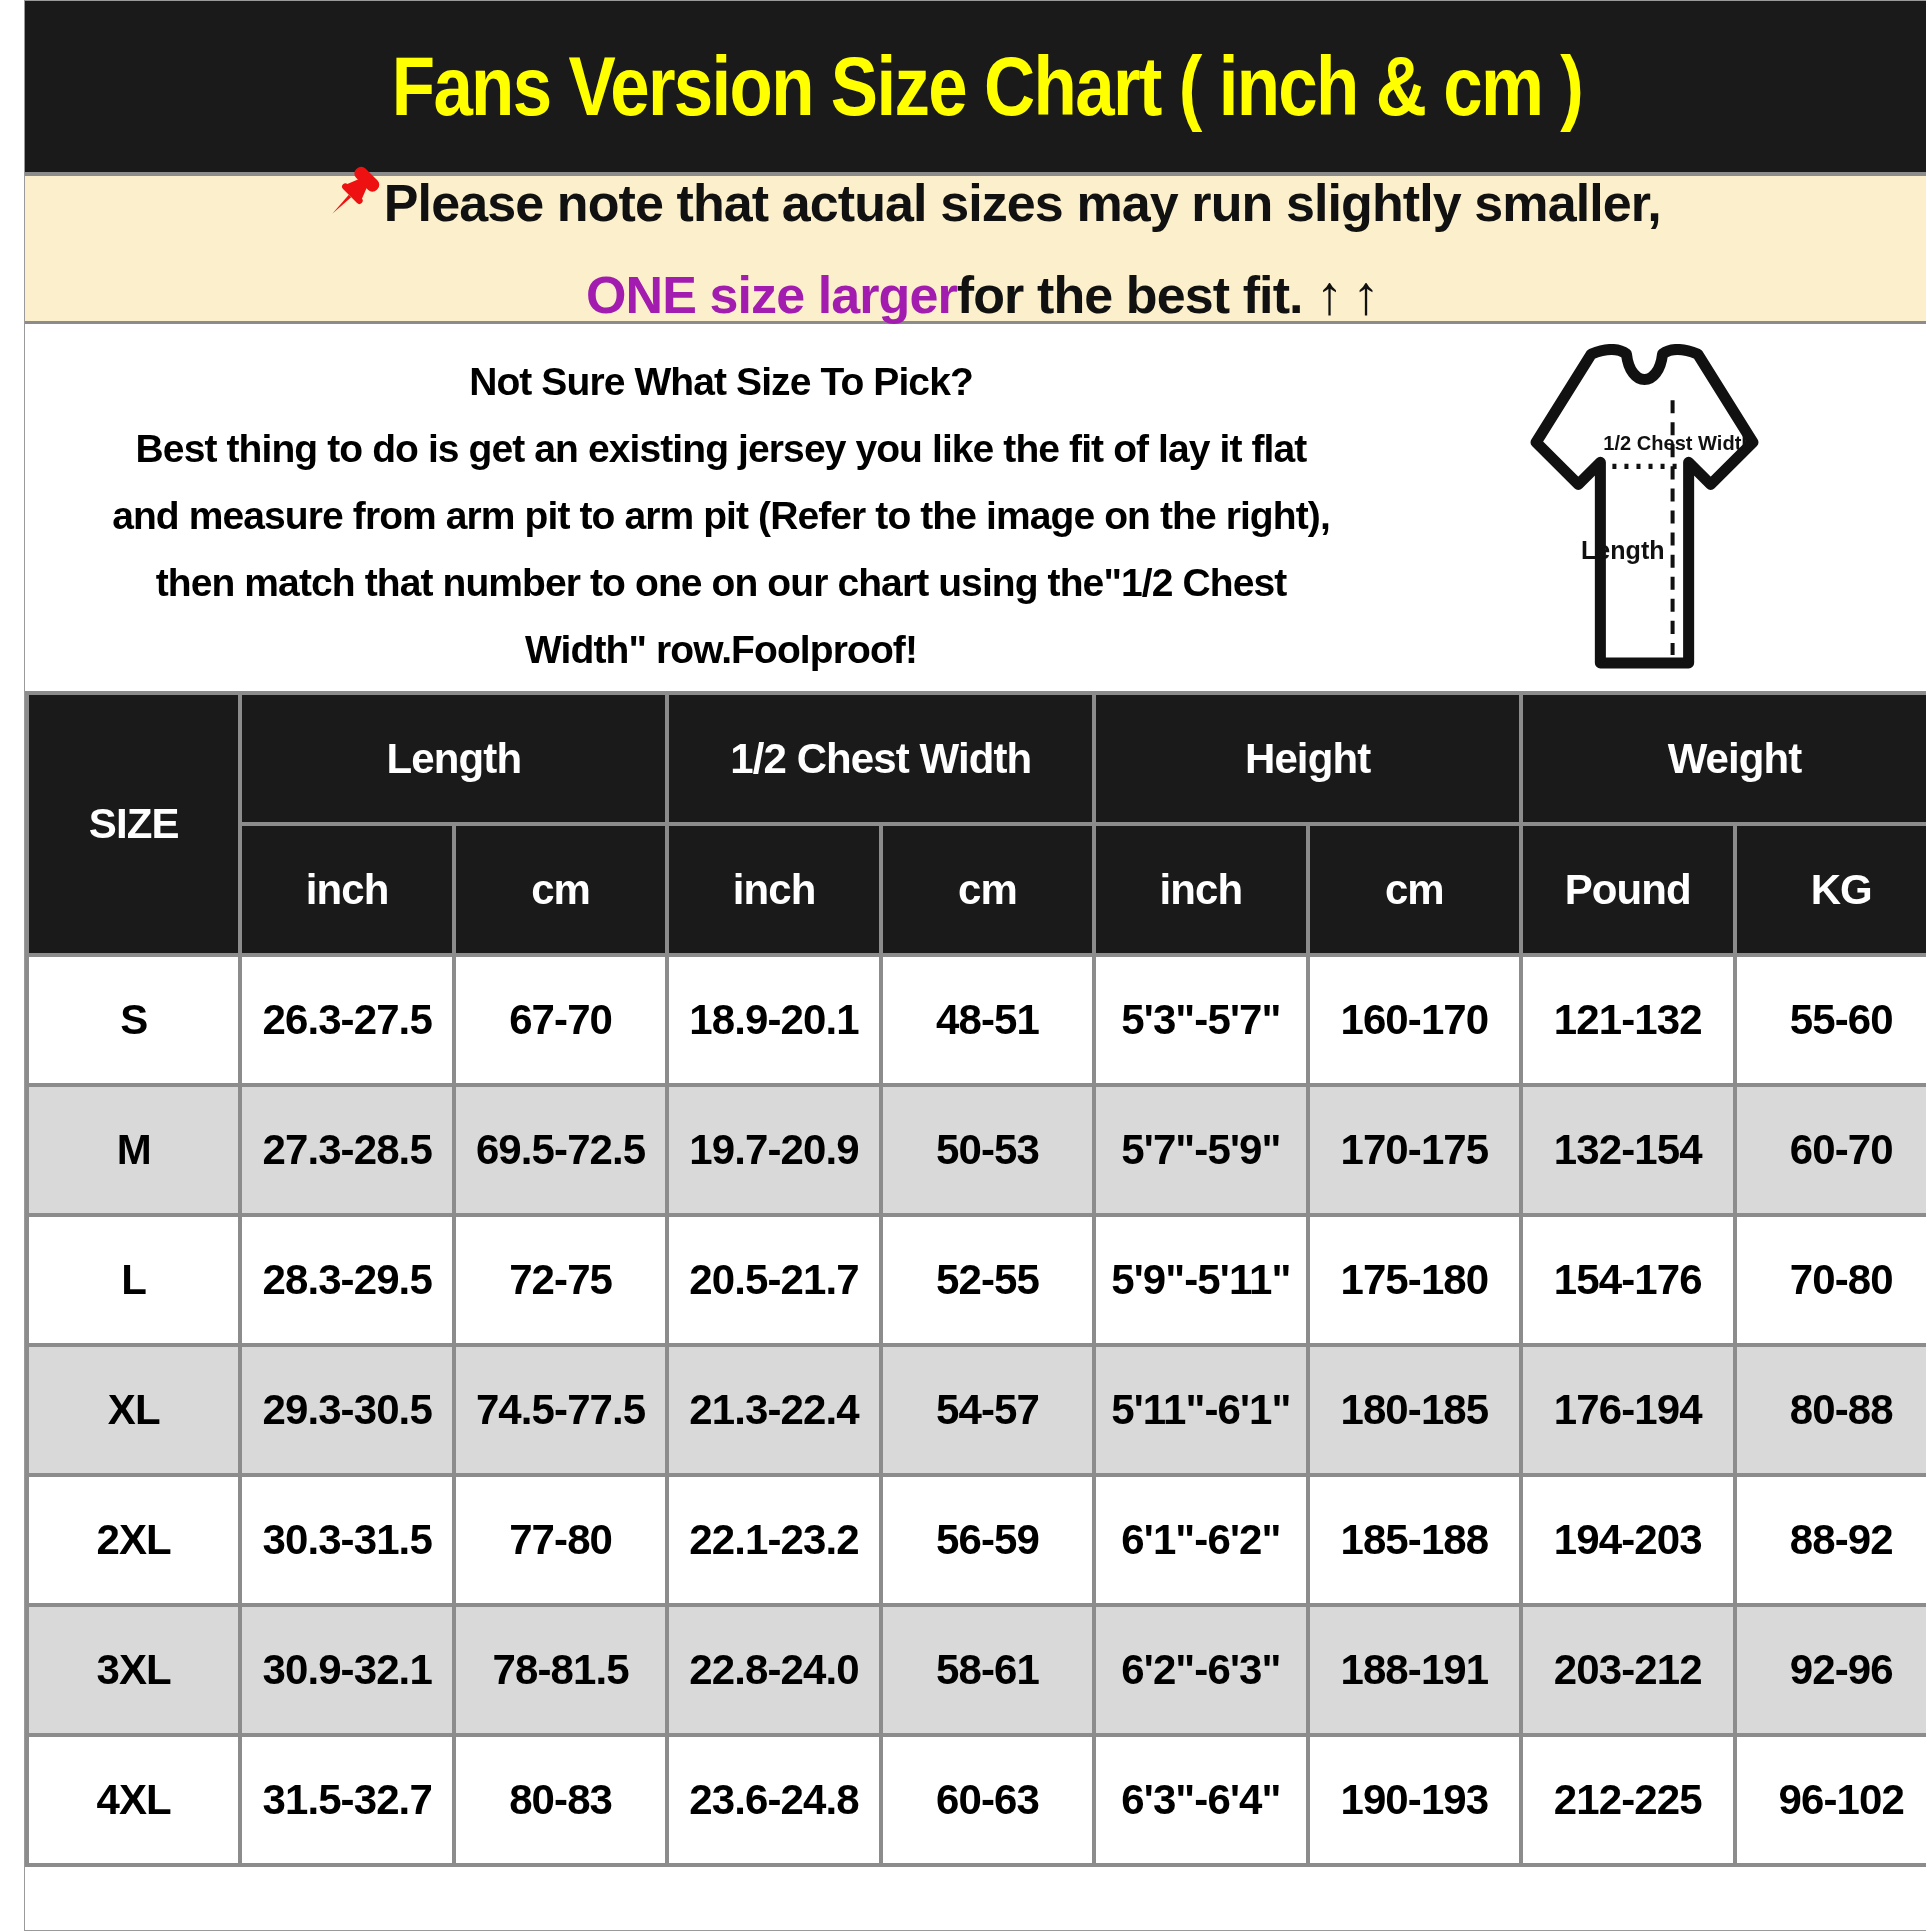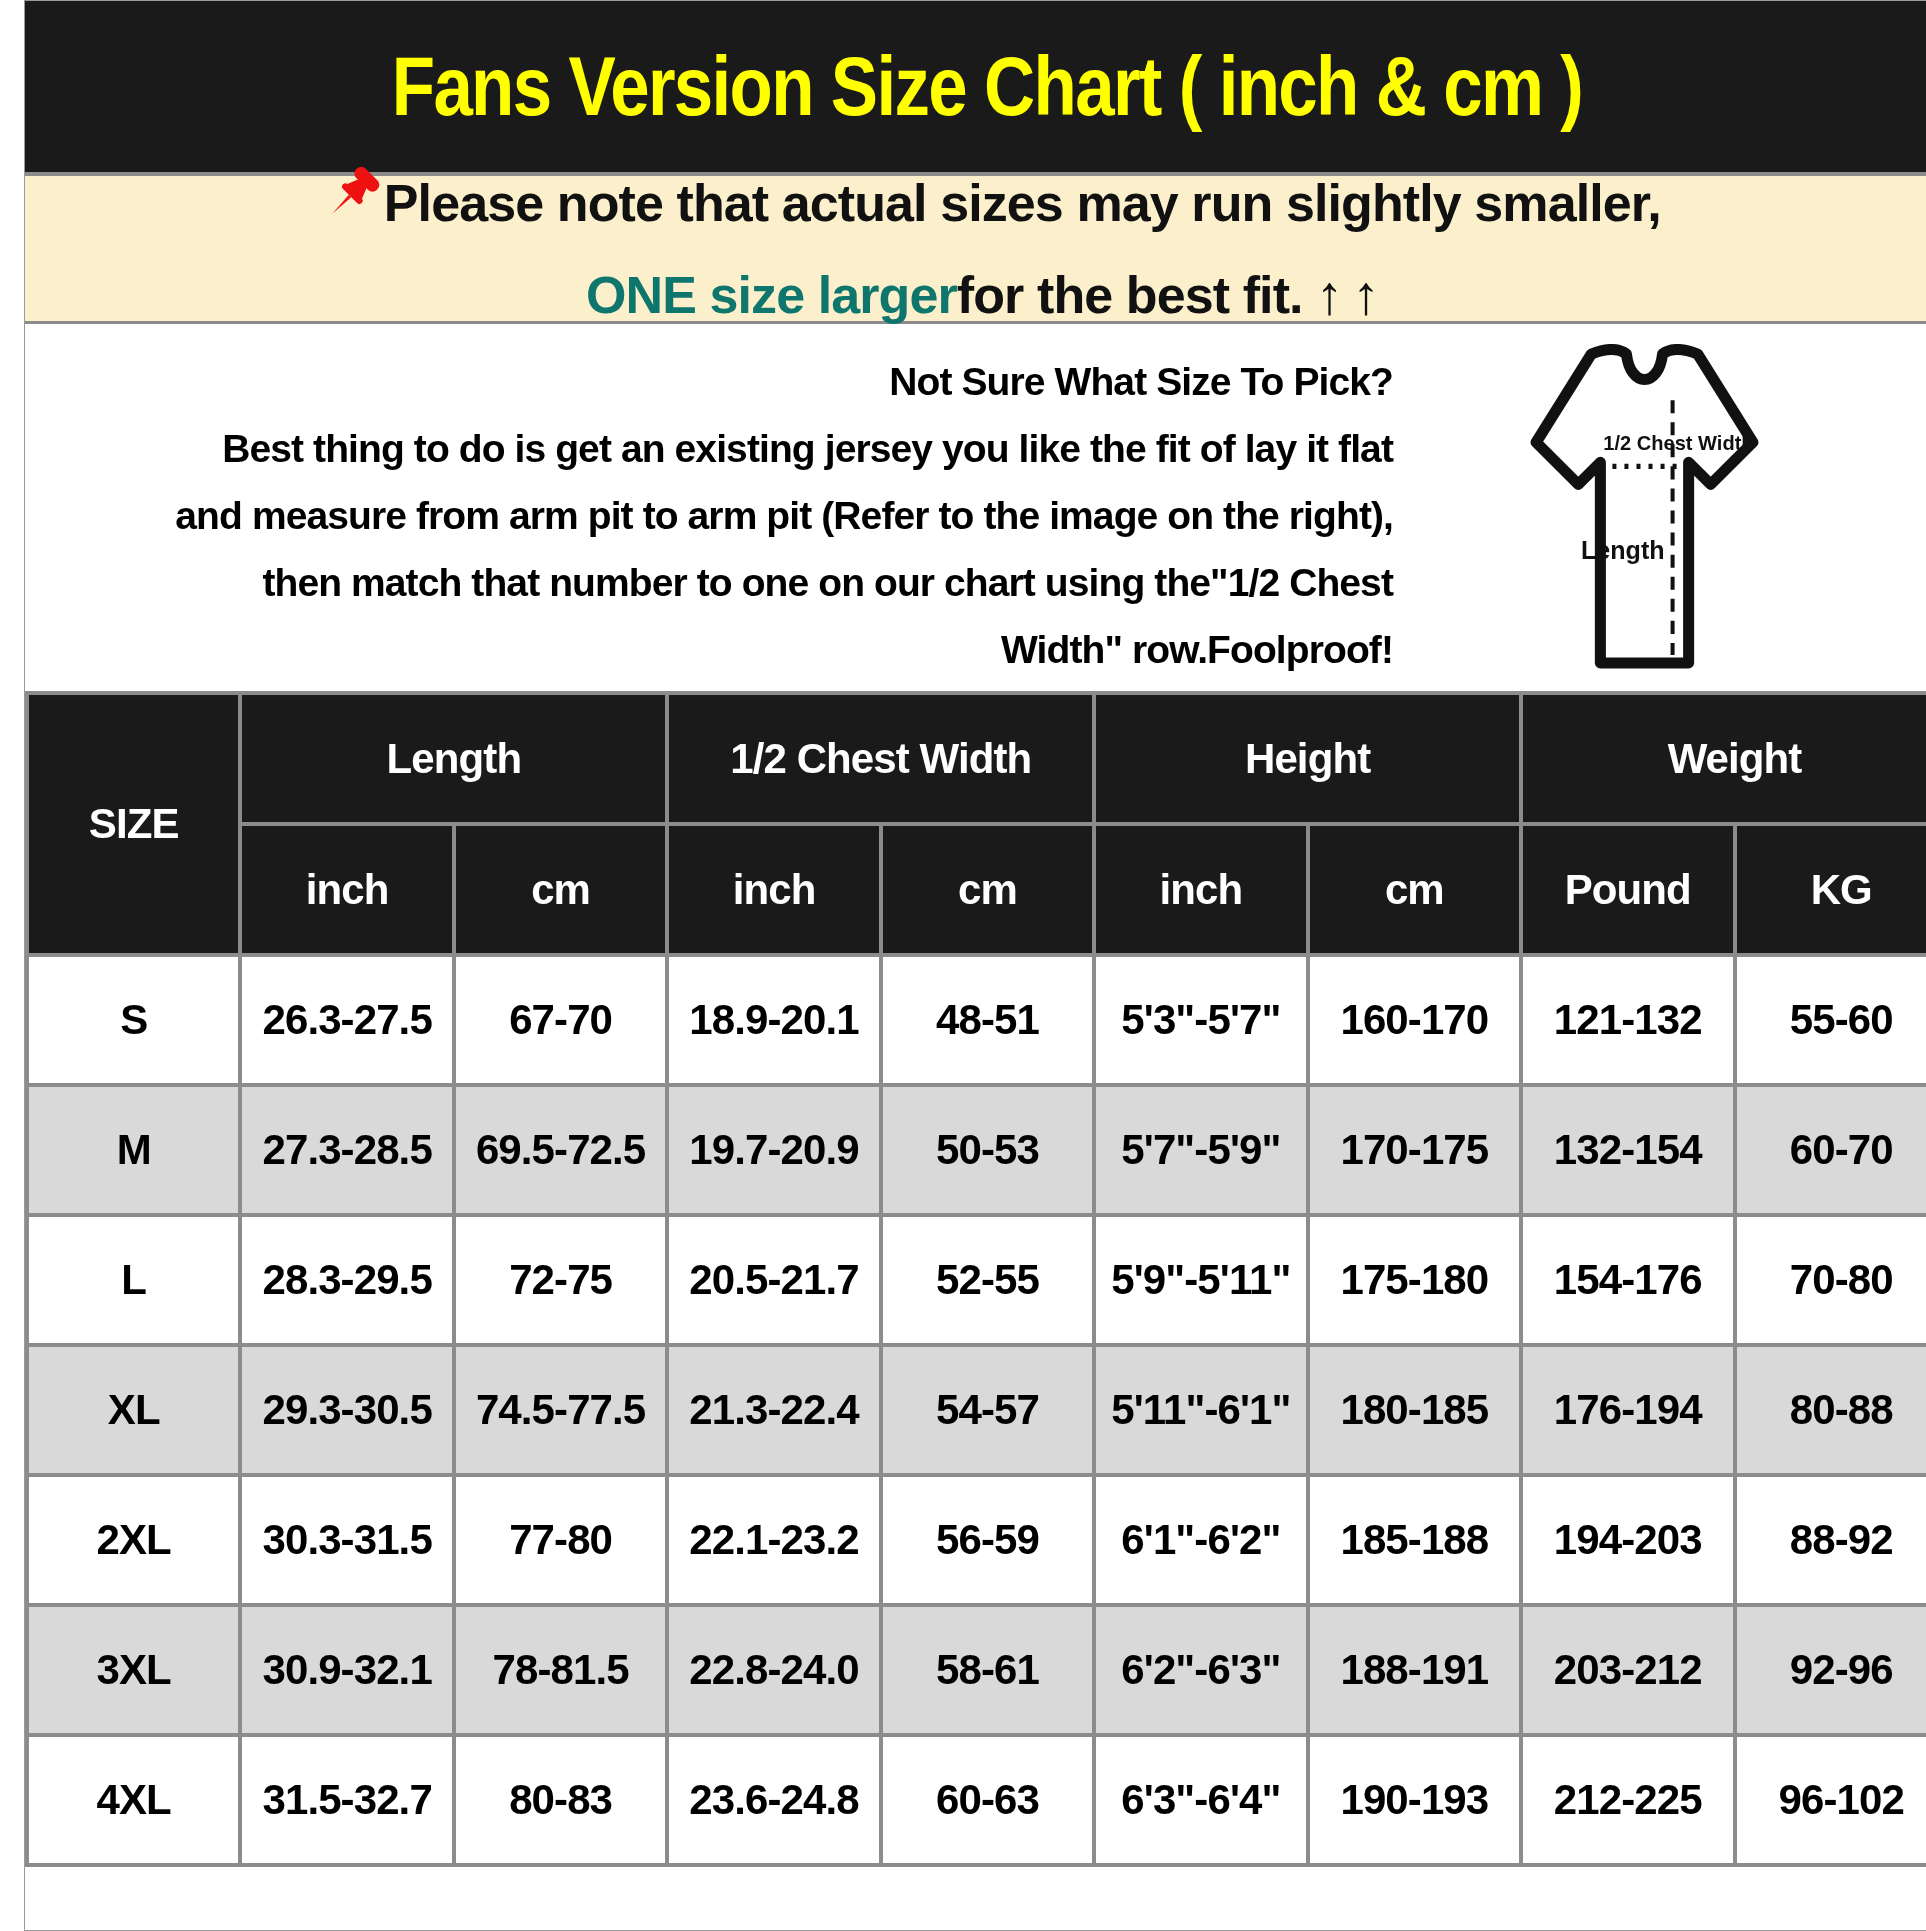--- a/index.html
+++ b/index.html
@@ -7,27 +7,27 @@
   body { width:1927px; height:1931px; font-family:"Liberation Sans", sans-serif; overflow:hidden; }
   .page { width:1927px; height:1931px; border:1.8px solid #9a9a9a; background:#fff;margin-left:24px; }
 
   
   .title-band { height:175px; background:#1a1a1a; display:flex; align-items:center; justify-content:center; border-bottom:4.6px solid #8c8c8c; }
   .title-band h1 { color:#ffff00; font-size:77px; font-weight:bold; letter-spacing:-1.8px; transform:scale(0.92,1.08); white-space:nowrap; }
 
   
   .note-band { height:148px; background:#fbf0cb; display:flex; flex-direction:column; justify-content:center; align-items:center; gap:27.5px; border-bottom:3.7px solid #8c8c8c; }
   .note-line { font-size:52px; font-weight:bold; color:#111; white-space:nowrap; display:flex; align-items:center; letter-spacing:-0.9px; }
-  .note-line .red { color:#0f766e; }
+  .note-line .red { color:#a21caf; }
   .pin { width:66px; height:66px; display:inline-block; margin-right:3.7px; position:relative; top:-3.7px; }
   .arrows { font-weight:bold; letter-spacing:9.2px; margin-left:13px; font-size:55px; }
 
   
   .guide { height:367px; background:#ffffff; position:relative; }
-  .guide-text { position:absolute; left:0; top:24px; width:1368px; text-align:right; font-weight:bold; color:#000; }
+  .guide-text { position:absolute; left:12px; top:24px; width:1368px; text-align:center; font-weight:bold; color:#000; }
   .guide-text div { font-size:39px; line-height:67px; white-space:nowrap; letter-spacing:-0.9px; }
   .shirt { position:absolute; right:154px; top:20px; }
 
   
   table.size-table { width:100%; border-collapse:collapse; table-layout:fixed; }
   .size-table th, .size-table td { border:4.6px solid #8c8c8c; text-align:center; vertical-align:middle; font-weight:bold; letter-spacing:-0.9px; }
   .size-table thead th { background:#1a1a1a; color:#ffffff; font-size:42px; }
   .size-table thead tr { height:131px; }
   .size-table tbody tr { height:130px; background:#ffffff; }
   .size-table tbody tr:nth-child(even) { background:#d9d9d9; }

